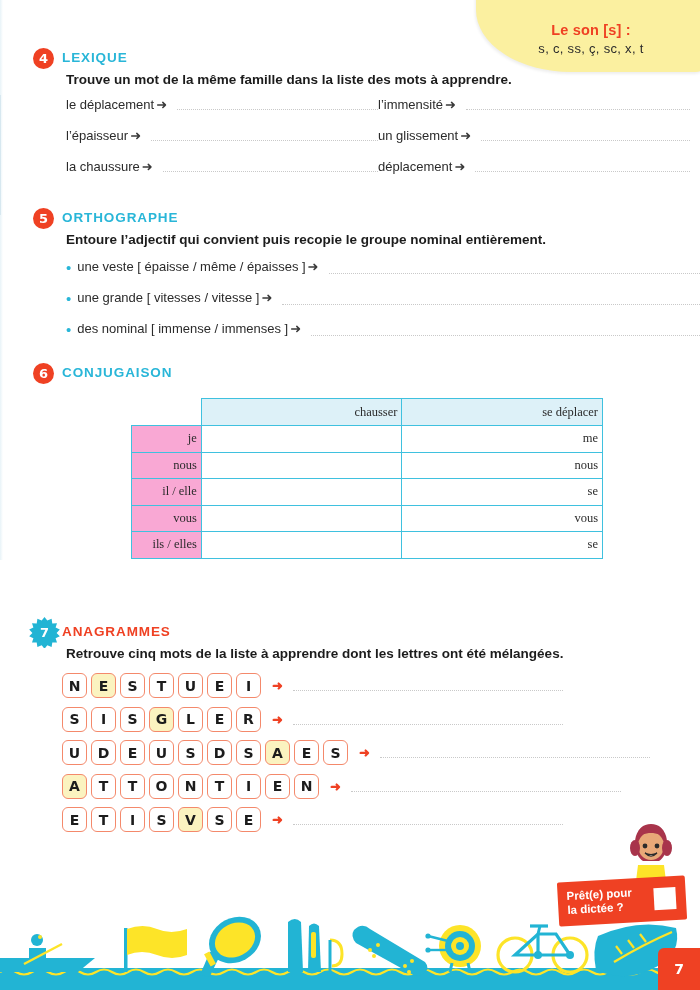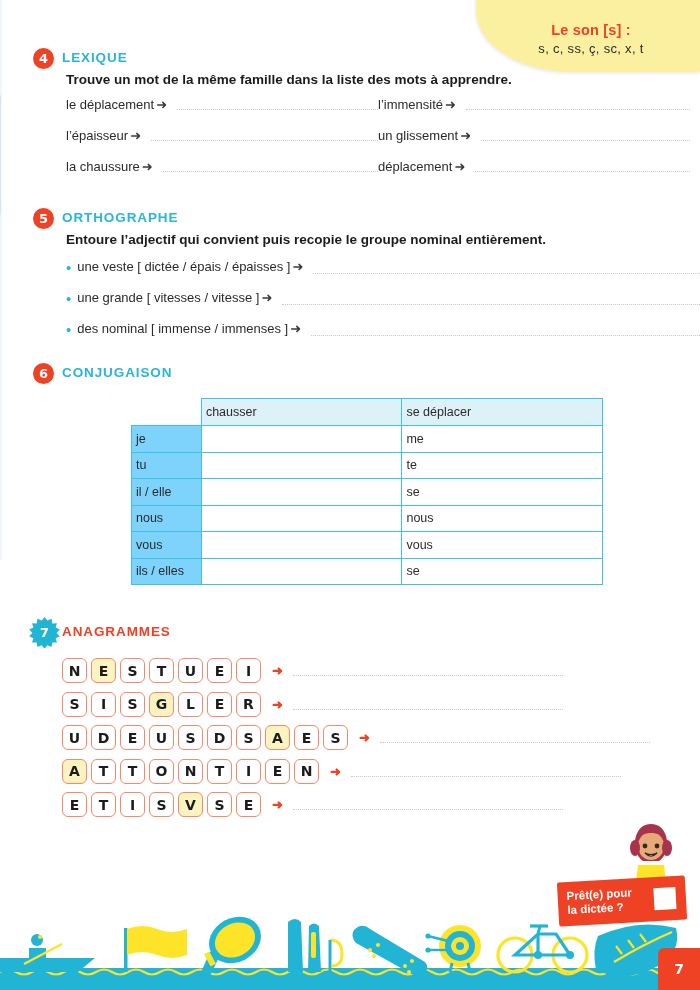--- a/index.html
+++ b/index.html
@@ -104,25 +104,25 @@
 
   
   .conj-table {
     margin-left: 131px; margin-top: 11px;
     border-collapse: collapse;
     width: 472px;
   }
   .conj-table td, .conj-table th {
     border: 1.3px solid #3fc1df;
     height: 26.5px; font-size: 12.5px; font-weight: normal;
-    color: #2b2b2b; text-align: left; padding: 0 4px;
+    color: #2b2b2b; text-align: right; padding: 0 4px; font-family: Liberation Serif, serif;
   }
   .conj-table .corner { border: none; background: transparent; width: 70px; }
   .conj-table thead td { background: #ddf1f8; height: 27px; }
-  .conj-table .pron { background: #7dd3fc; width: 70px; }
+  .conj-table .pron { background: #f9a8d4; width: 70px; }
   .conj-table .colv { width: 201px; }
 
   
   .ana-rows { margin-left: 62px; margin-top: 12px; }
   .ana-row { display: flex; align-items: center; margin-bottom: 8.5px; }
   .tile {
     width: 25px; height: 25px; margin-right: 4px;
     border: 1.5px solid #f4896b; border-radius: 6px;
     background: #ffffff; color: #1c1c1c;
     font-size: 14px; font-weight: bold;
@@ -224,21 +224,21 @@
       <div class="badge-circle">
         <span>5</span>
       </div>
       <div class="ex-title">ORTHOGRAPHE</div>
     </div>
     <div class="ex-instr">Entoure l’adjectif qui convient puis recopie le groupe nominal entièrement.</div>
 
     <div class="orth-list">
       <div class="orth-item">
         <span class="bullet">•</span>
-        <span class="lbl">une veste  [ dictée / épais / épaisses ]</span>
+        <span class="lbl">une veste  [ épaisse / même / épaisses ]</span>
         <span class="arrow">➜</span>
         <span class="dots"></span>
       </div>
       <div class="orth-item">
         <span class="bullet">•</span>
         <span class="lbl">une grande  [ vitesses / vitesse ]</span>
         <span class="arrow">➜</span>
         <span class="dots"></span>
       </div>
       <div class="orth-item">
@@ -266,33 +266,28 @@
           <td class="colv">se déplacer</td>
         </tr>
       </thead>
       <tbody>
         <tr>
           <td class="pron">je</td>
           <td class="colv"></td>
           <td class="colv">me</td>
         </tr>
         <tr>
-          <td class="pron">tu</td>
+          <td class="pron">nous</td>
           <td class="colv"></td>
-          <td class="colv">te</td>
+          <td class="colv">nous</td>
         </tr>
         <tr>
           <td class="pron">il / elle</td>
           <td class="colv"></td>
           <td class="colv">se</td>
-        </tr>
-        <tr>
-          <td class="pron">nous</td>
-          <td class="colv"></td>
-          <td class="colv">nous</td>
         </tr>
         <tr>
           <td class="pron">vous</td>
           <td class="colv"></td>
           <td class="colv">vous</td>
         </tr>
         <tr>
           <td class="pron">ils / elles</td>
           <td class="colv"></td>
           <td class="colv">se</td>
@@ -304,20 +299,21 @@
   <div class="ex" style="top:622px;">
     <div class="ex-head">
       <div class="badge-star">
         <svg width="31" height="31" viewBox="0 0 31 31">
           <polygon fill="#22b4d4" points="15.5,0 18.3,3.6 22.6,1.8 23.3,6.4 28,6.2 26.6,10.6 30.8,12.5 27.6,15.9 30.8,19.3 26.6,21.2 28,25.6 23.3,25.4 22.6,30 18.3,28.2 15.5,31.8 12.7,28.2 8.4,30 7.7,25.4 3,25.6 4.4,21.2 0.2,19.3 3.4,15.9 0.2,12.5 4.4,10.6 3,6.2 7.7,6.4 8.4,1.8 12.7,3.6"></polygon>
         </svg>
         <span>7</span>
       </div>
       <div class="ex-title orange">ANAGRAMMES</div>
     </div>
+    <div class="ex-instr">Retrouve cinq mots de la liste à apprendre dont les lettres ont été mélangées.</div>
 
     <div class="ana-rows">
 
       <div class="ana-row">
         <div class="tile">N</div>
         <div class="tile hl">E</div>
         <div class="tile">S</div>
         <div class="tile">T</div>
         <div class="tile">U</div>
         <div class="tile">E</div>

